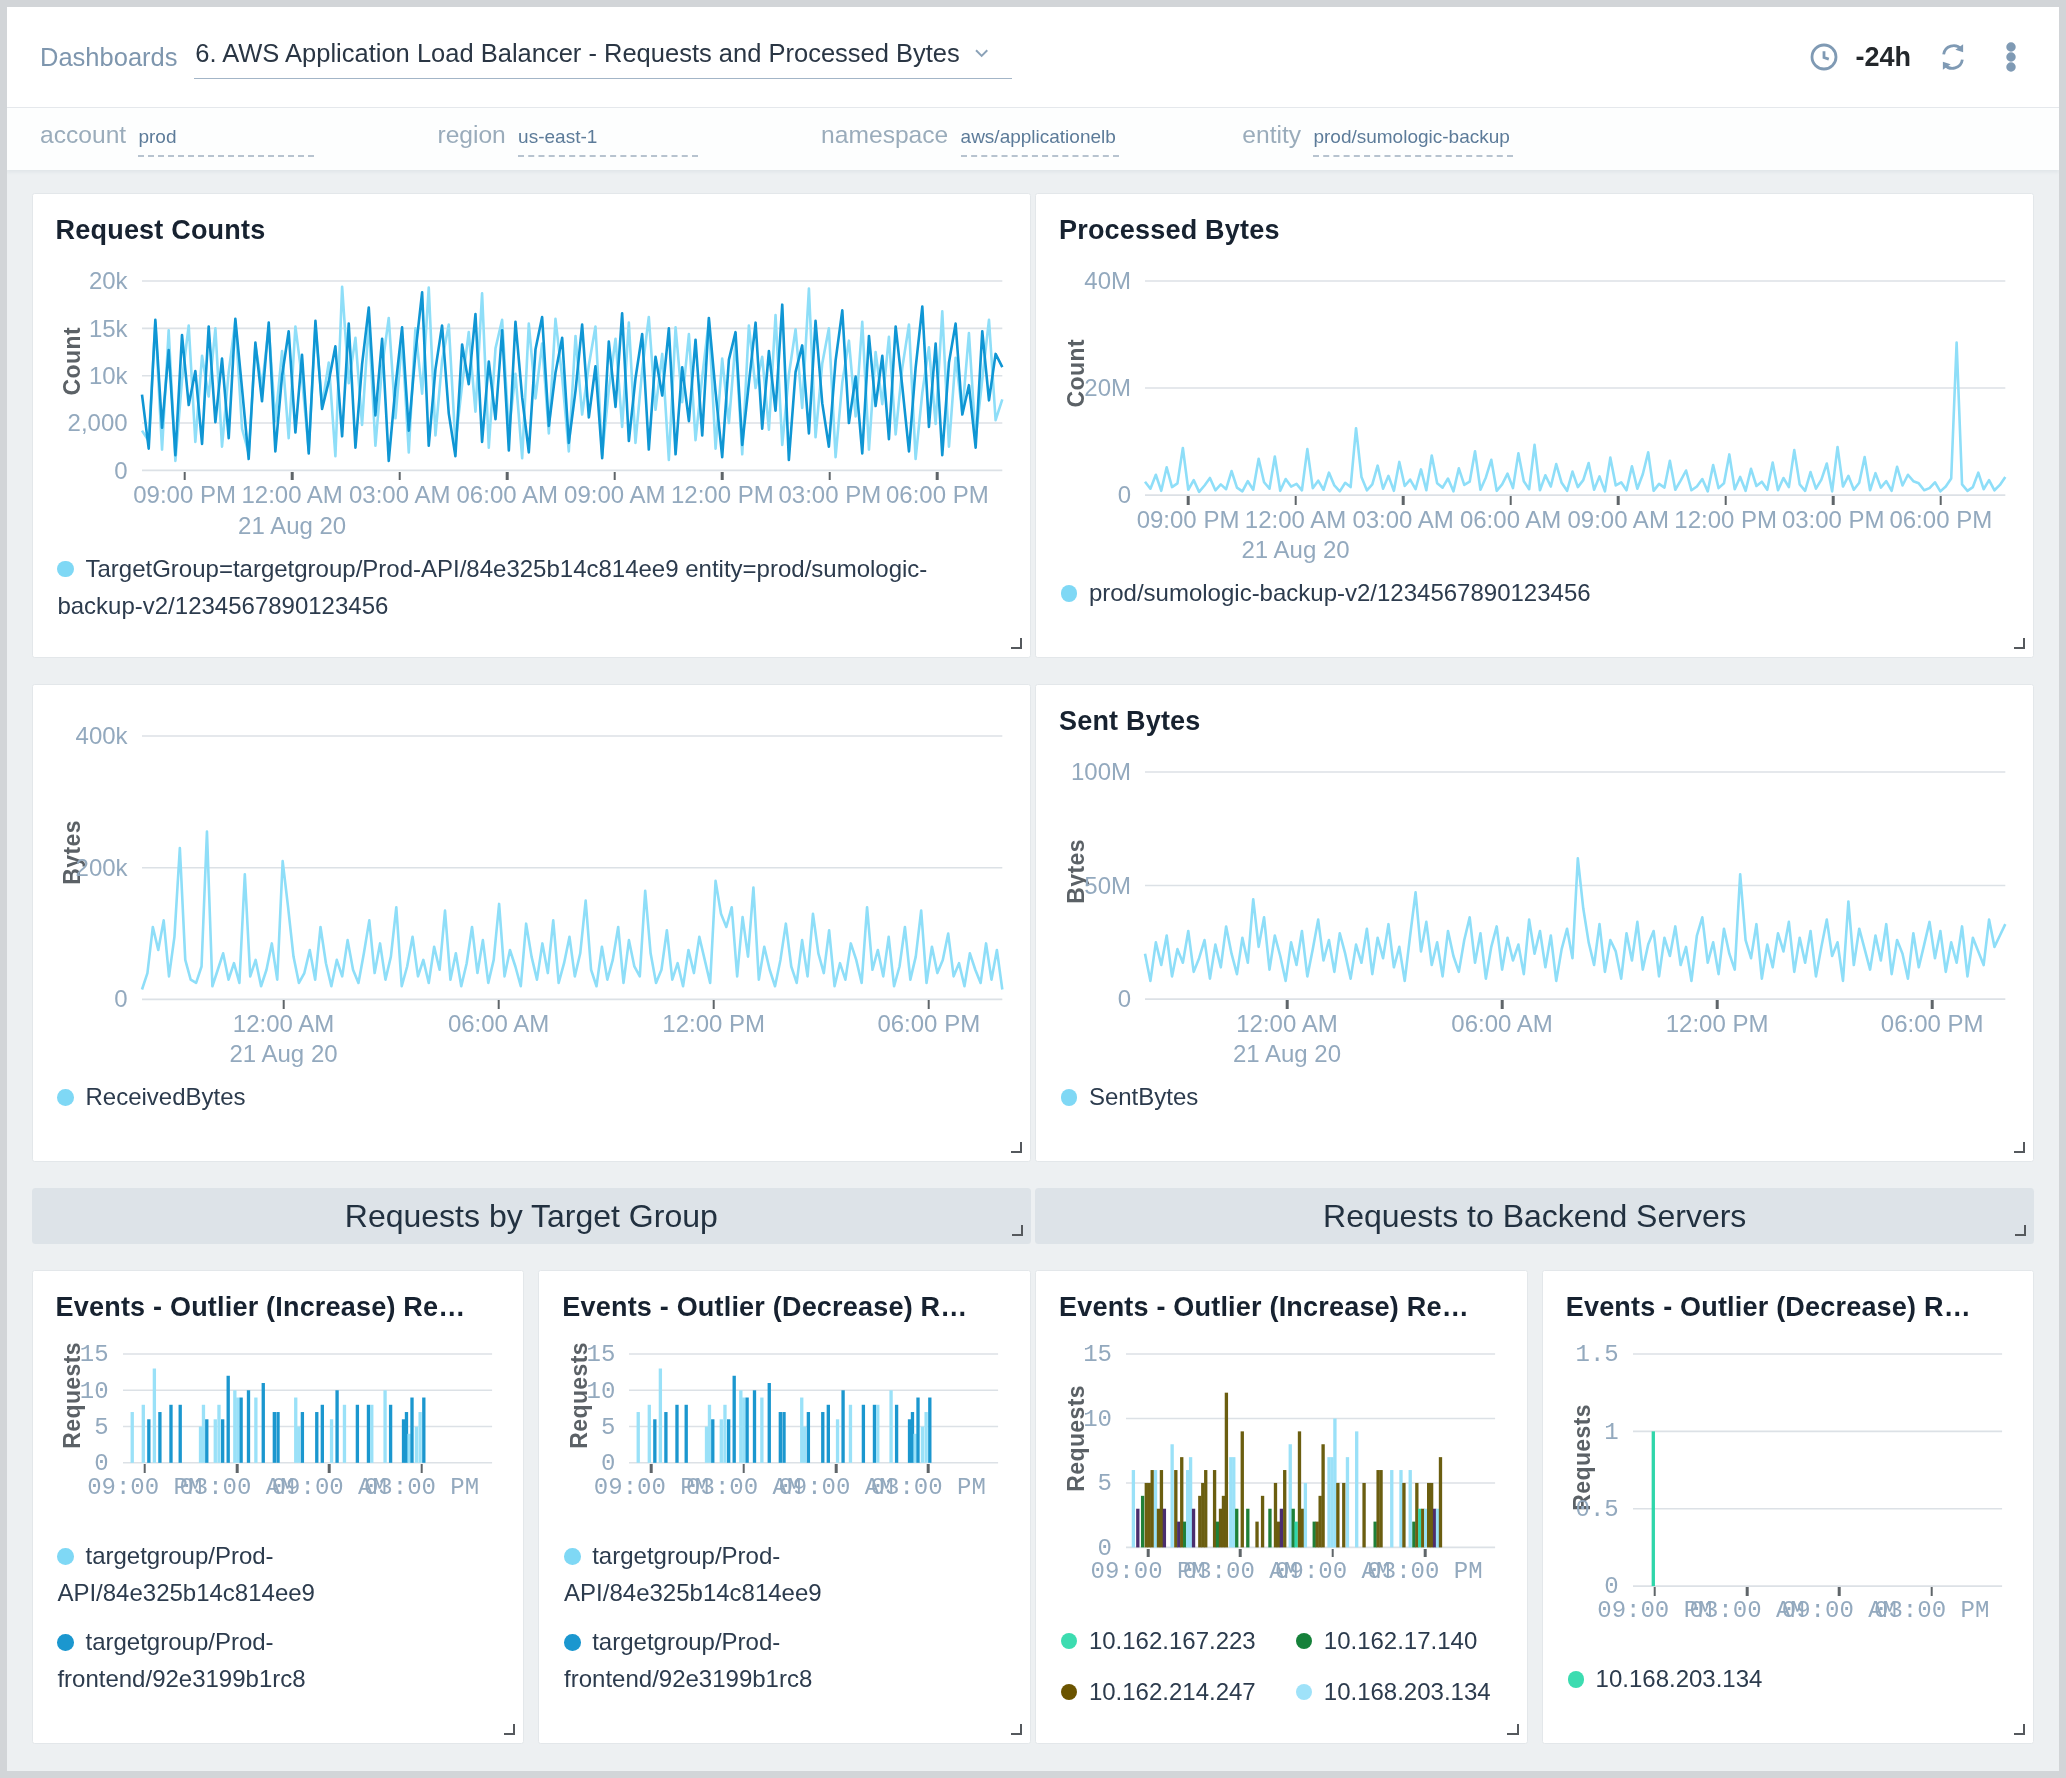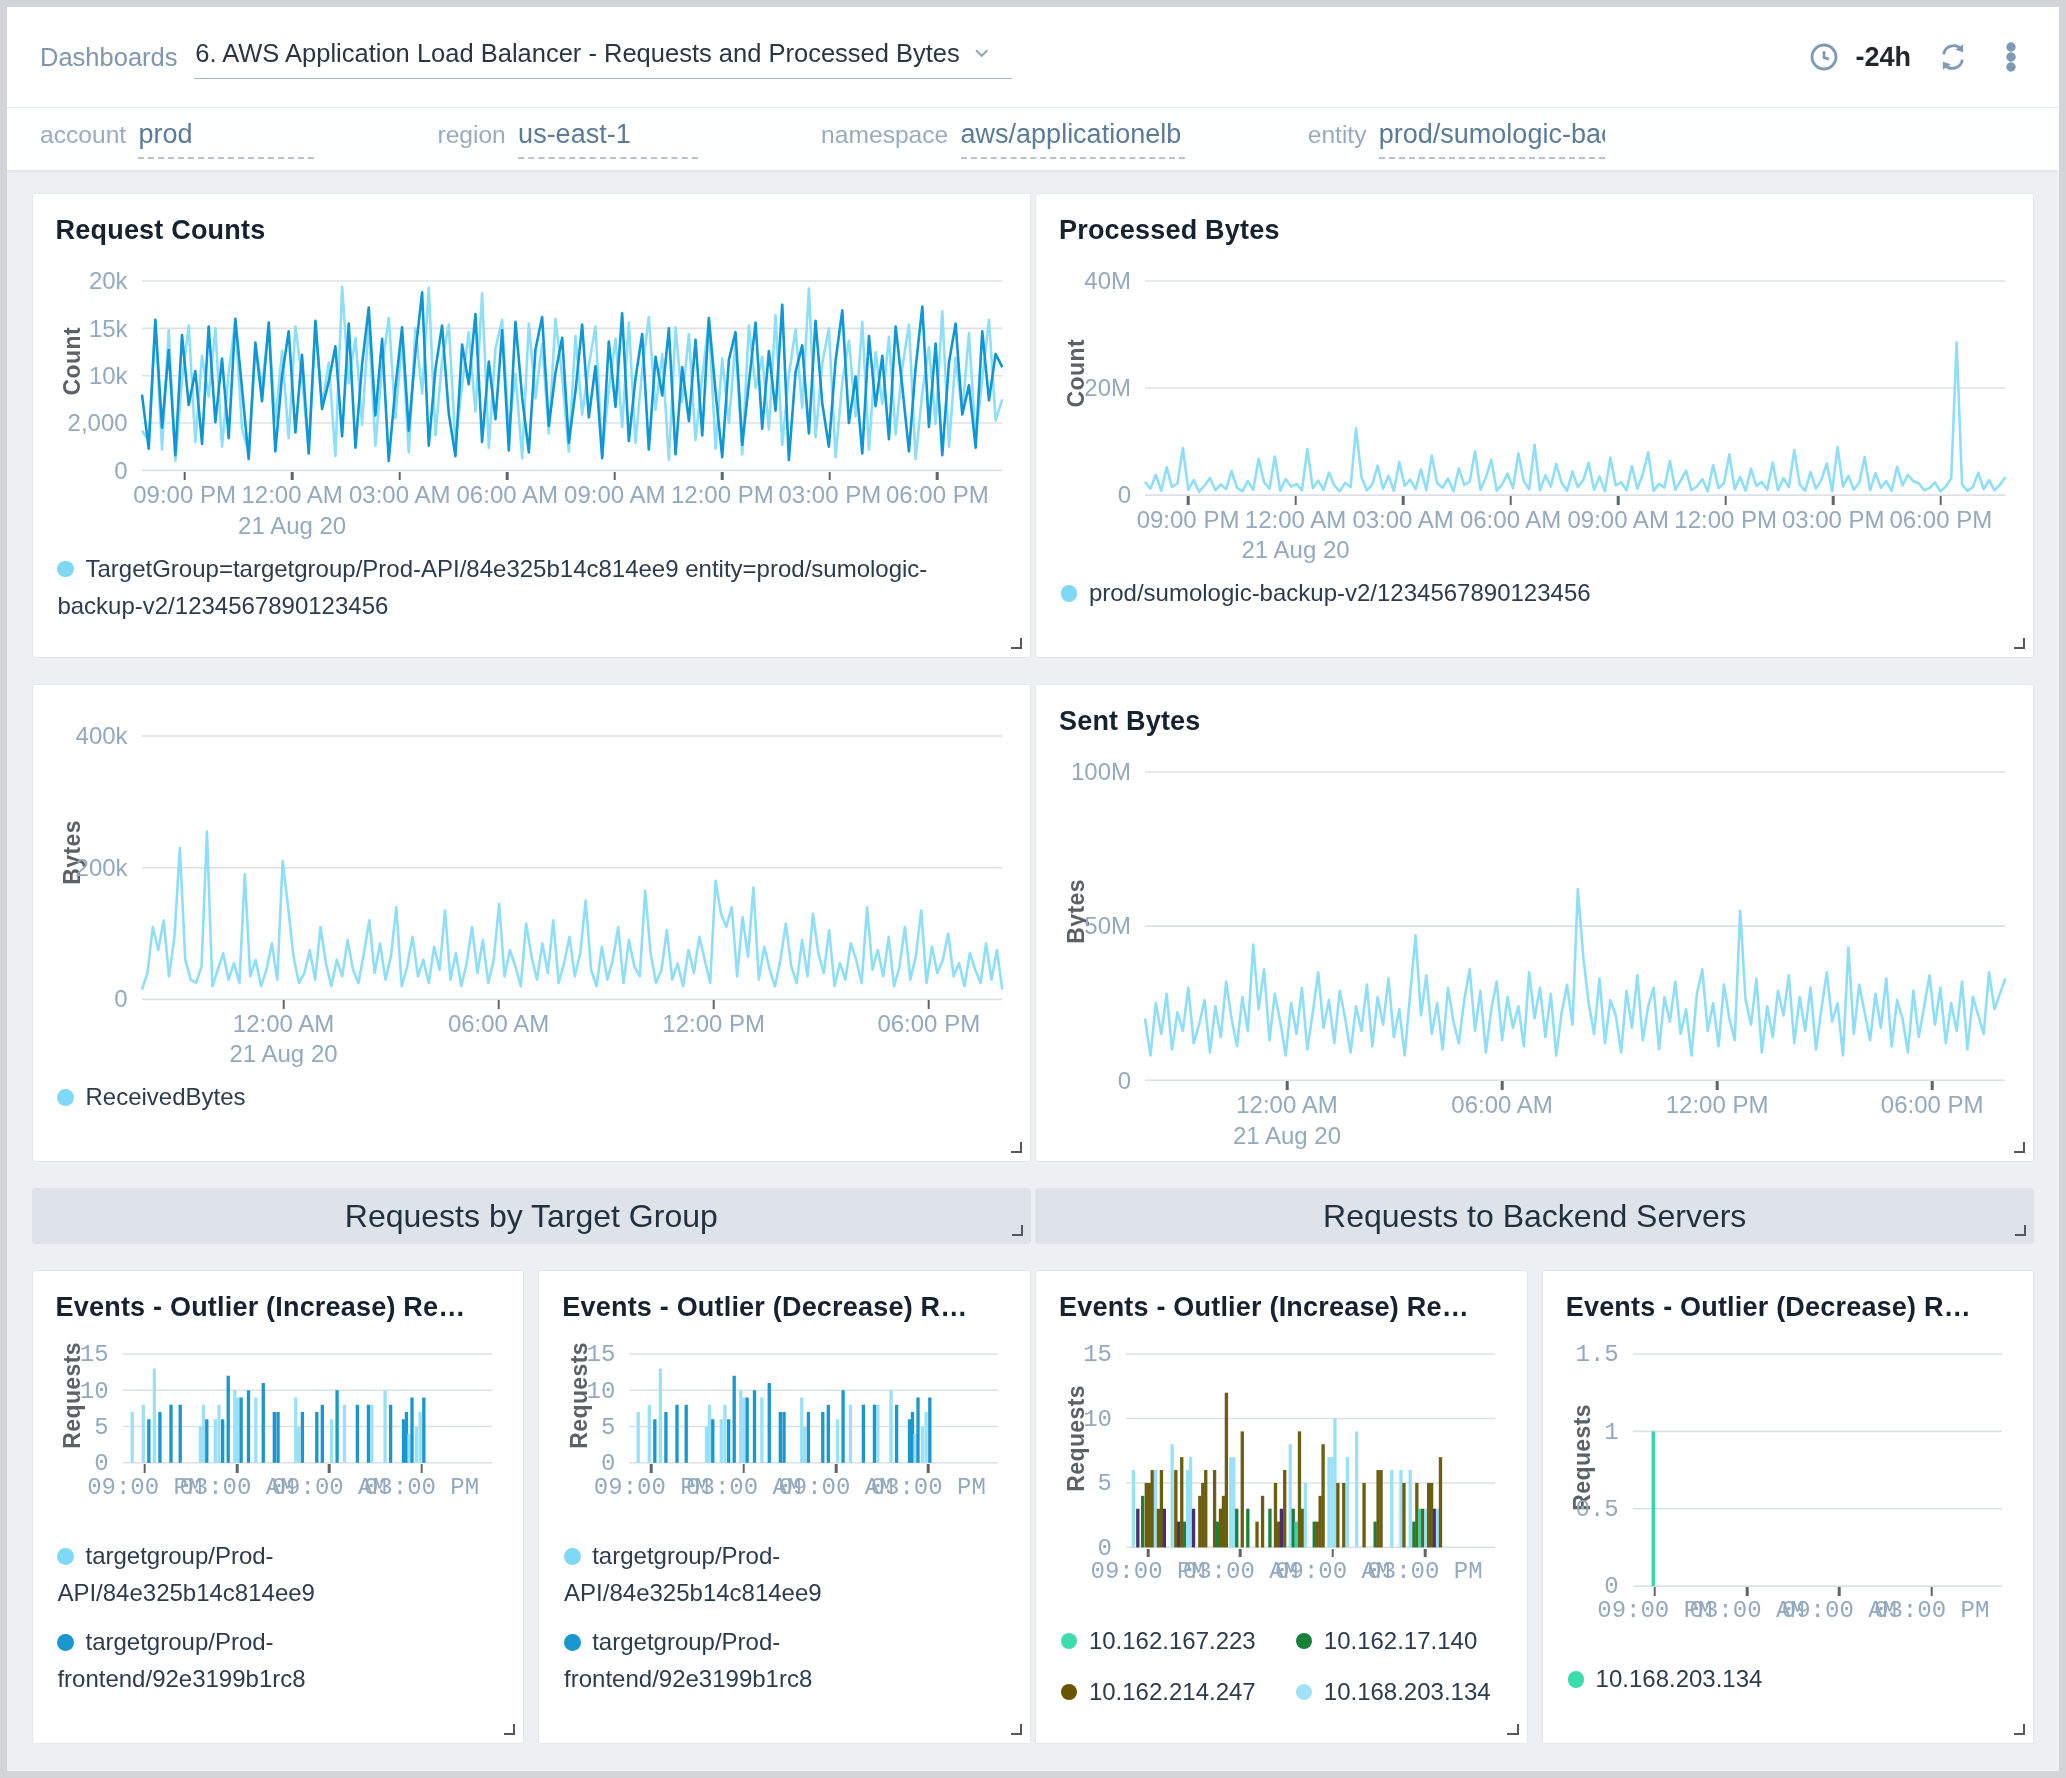--- a/index.html
+++ b/index.html
@@ -17,21 +17,21 @@
   .t-icon { width:32px; height:32px; stroke:#7f9ab4; fill:none; stroke-width:2.1; cursor:pointer; }
   .t-icon .fillpart { fill:#7f9ab4; stroke:none; }
   .time-text { color:#23272b; font-size:27px; font-weight:bold; margin-left:-10.5px; }
   .kebab circle { fill:#7f9ab4; }
 
   
   .filterbar { height:63px; background:#fdfefe; border-top:0.9px solid #e5e8ec; box-shadow:0 2.6px 3.5px rgba(40,60,80,0.06); display:flex; align-items:center; padding:0 33px; position:relative; z-index:2; }
   .fgroup { display:flex; align-items:baseline; margin-right:123px; }
   .fgroup:last-child { margin-right:4px;justify-content:space-between; }
   .flabel { color:#9aacbb; font-size:24.6px; margin-right:12.3px; }
-  .fvalue { color:#5c7b99; font-size:27px; border-bottom:2.6px dashed #b7c3cf; padding:0 3.5px 7px 0; white-space:nowrap; cursor:text; }
+  .fvalue { color:#5c7b99; font-size:19px; border-bottom:2.6px dashed #b7c3cf; padding:0 3.5px 7px 0; white-space:nowrap; cursor:text; }
   .fvalue.w200 { min-width:176px; }
   .fvalue.w205 { min-width:180px; }
   .fvalue.clip { max-width:226px; overflow:hidden; }
 
   
   .content { padding:23px 24.6px 25.5px; display:grid; grid-template-columns:1fr 1fr; grid-template-rows:465px 478px 56px 474px; gap:26px 4px; }
   .panel { background:#ffffff; border:0.9px solid #e3e7ea; border-radius:2.6px; position:relative; padding:21px 17.6px 10.5px 23px; display:flex; flex-direction:column; }
   .p-title { color:#172230; font-size:27px; font-weight:bold; letter-spacing:0.2px; margin-bottom:5.3px; white-space:nowrap; overflow:hidden; }
   .resize-h { position:absolute; right:8px; bottom:8px; width:11.4px; height:11.4px; border-right:2.6px solid #55595d; border-bottom:2.6px solid #55595d; cursor:nwse-resize; }
 
@@ -250,20 +250,23 @@
             <div class="xtickmark" style="left: 16.5%;"></div>
             <div class="xlab" style="left: 16.5%;">12:00 AM</div>
             <div class="xsub" style="left: 16.5%;">21 Aug 20</div>
             <div class="xtickmark" style="left: 41.5%;"></div>
             <div class="xlab" style="left: 41.5%;">06:00 AM</div>
             <div class="xtickmark" style="left: 66.5%;"></div>
             <div class="xlab" style="left: 66.5%;">12:00 PM</div>
             <div class="xtickmark" style="left: 91.5%;"></div>
             <div class="xlab" style="left: 91.5%;">06:00 PM</div>
           </div>
+        </div>
+      <div class="legend rows">
+          <span class="li"><span class="dot" style="background: rgb(127, 216, 245);"></span>SentBytes</span>
         </div>
       <div class="resize-h"></div>
     </div>
 
     <div class="sec-header">
       <span>Requests by Target Group</span>
       <div class="resize-h"></div>
     </div>
 
     <div class="sec-header">

